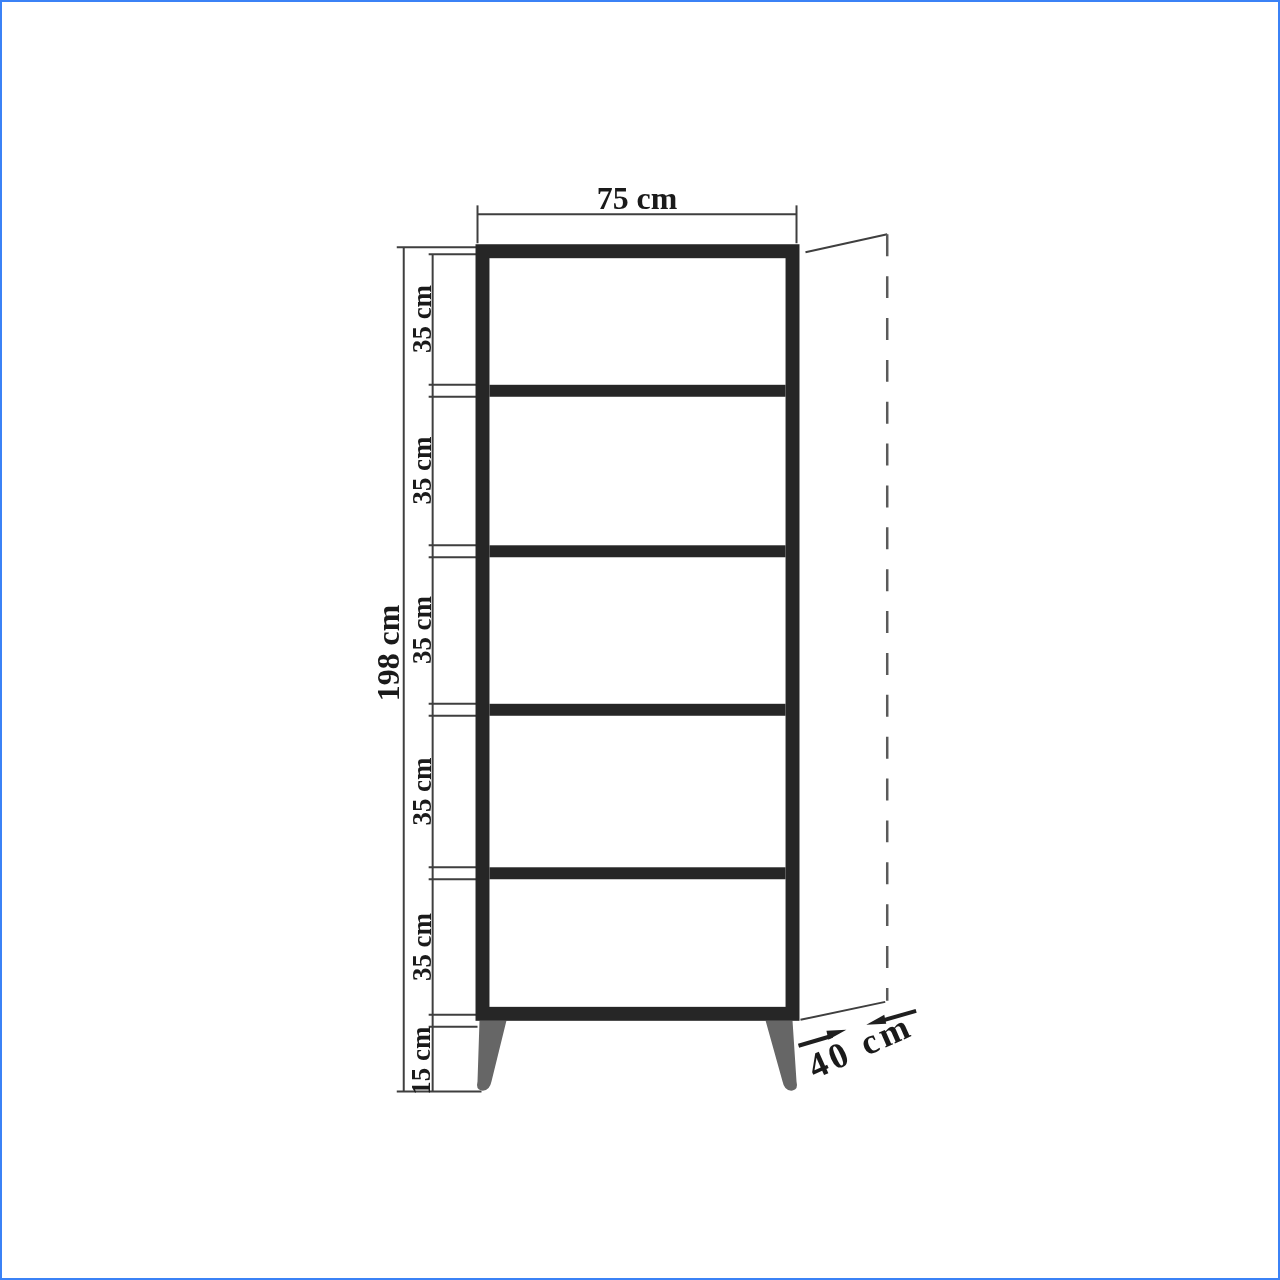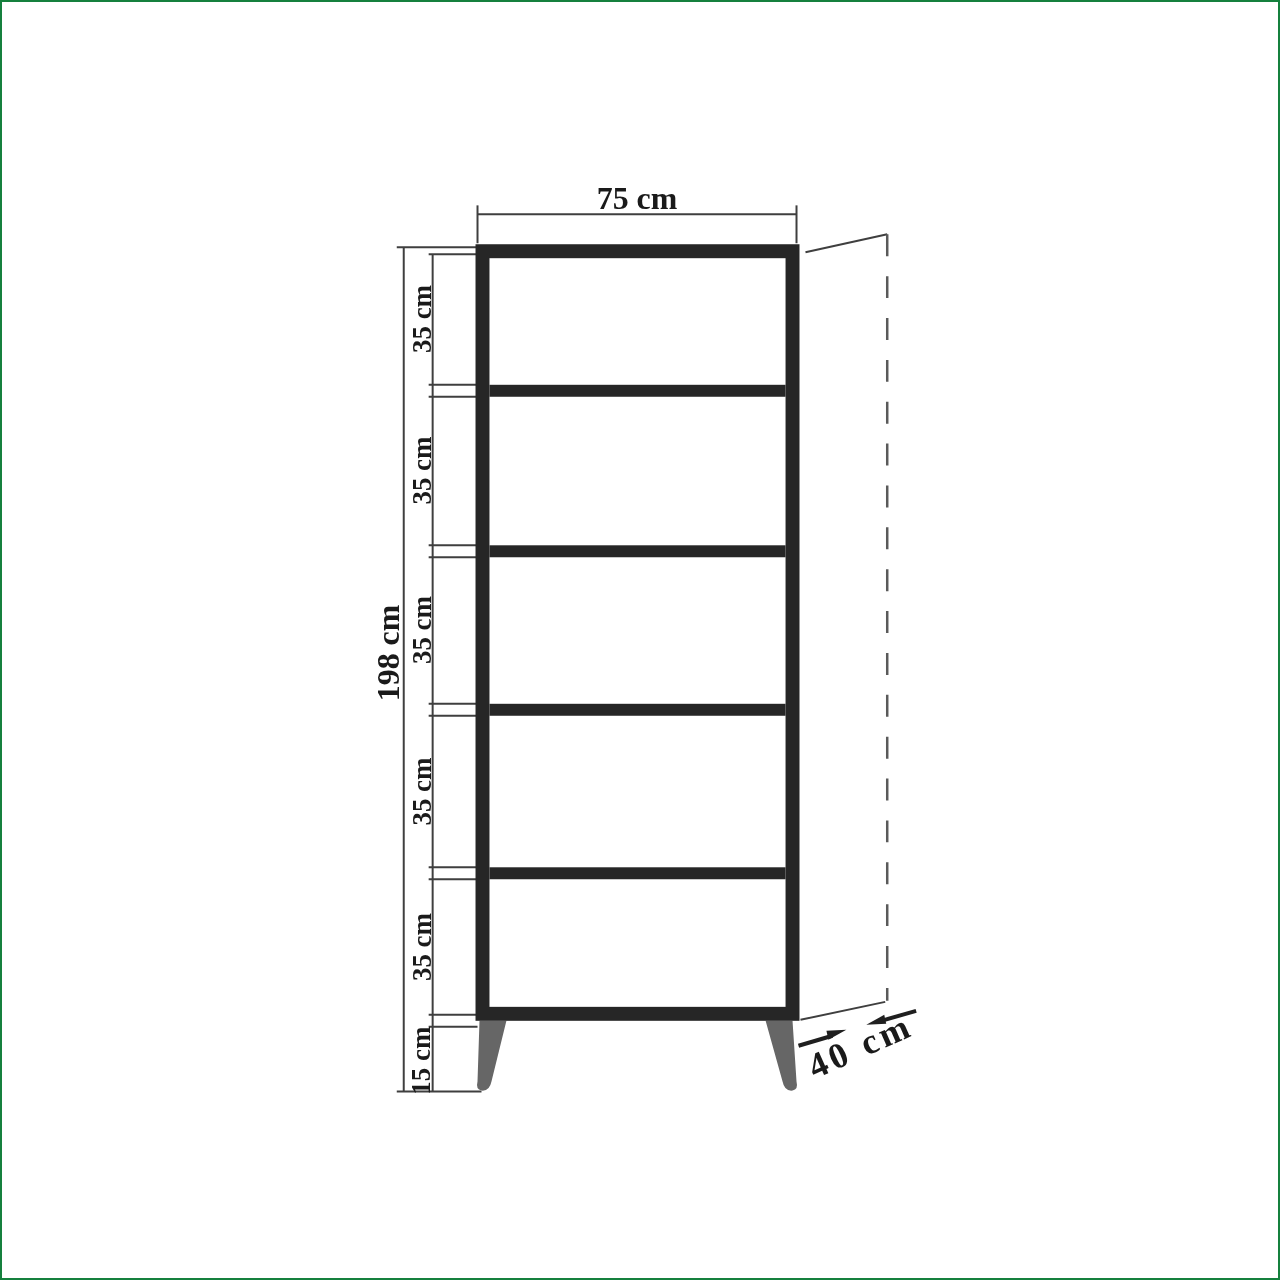--- a/index.html
+++ b/index.html
@@ -5,21 +5,21 @@
   html, body {
     margin: 0;
     padding: 0;
     background: #ffffff;
     font-family: "Liberation Serif", "DejaVu Serif", serif;
   }
   .canvas {
     position: relative;
     width: 1276px;
     height: 1276px;
-    border: 2px solid #15803d;
+    border: 2px solid #3b82f6;
     background: #ffffff;
     overflow: hidden;
   }
   svg { display: block; }
 
   .thin-line {
     stroke: #3f3f3f;
     stroke-width: 2;
     fill: none;
   }

